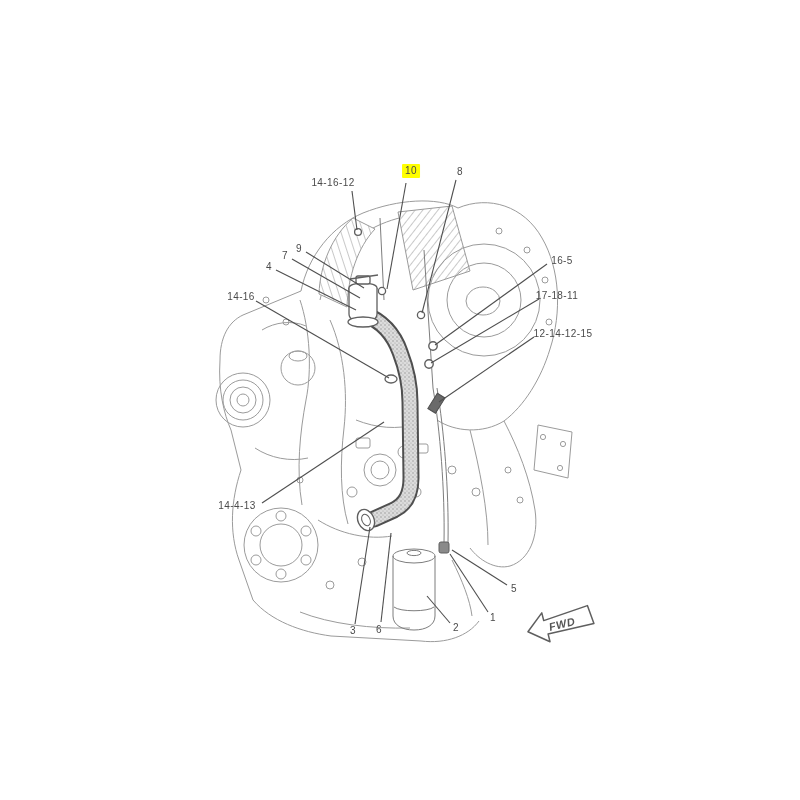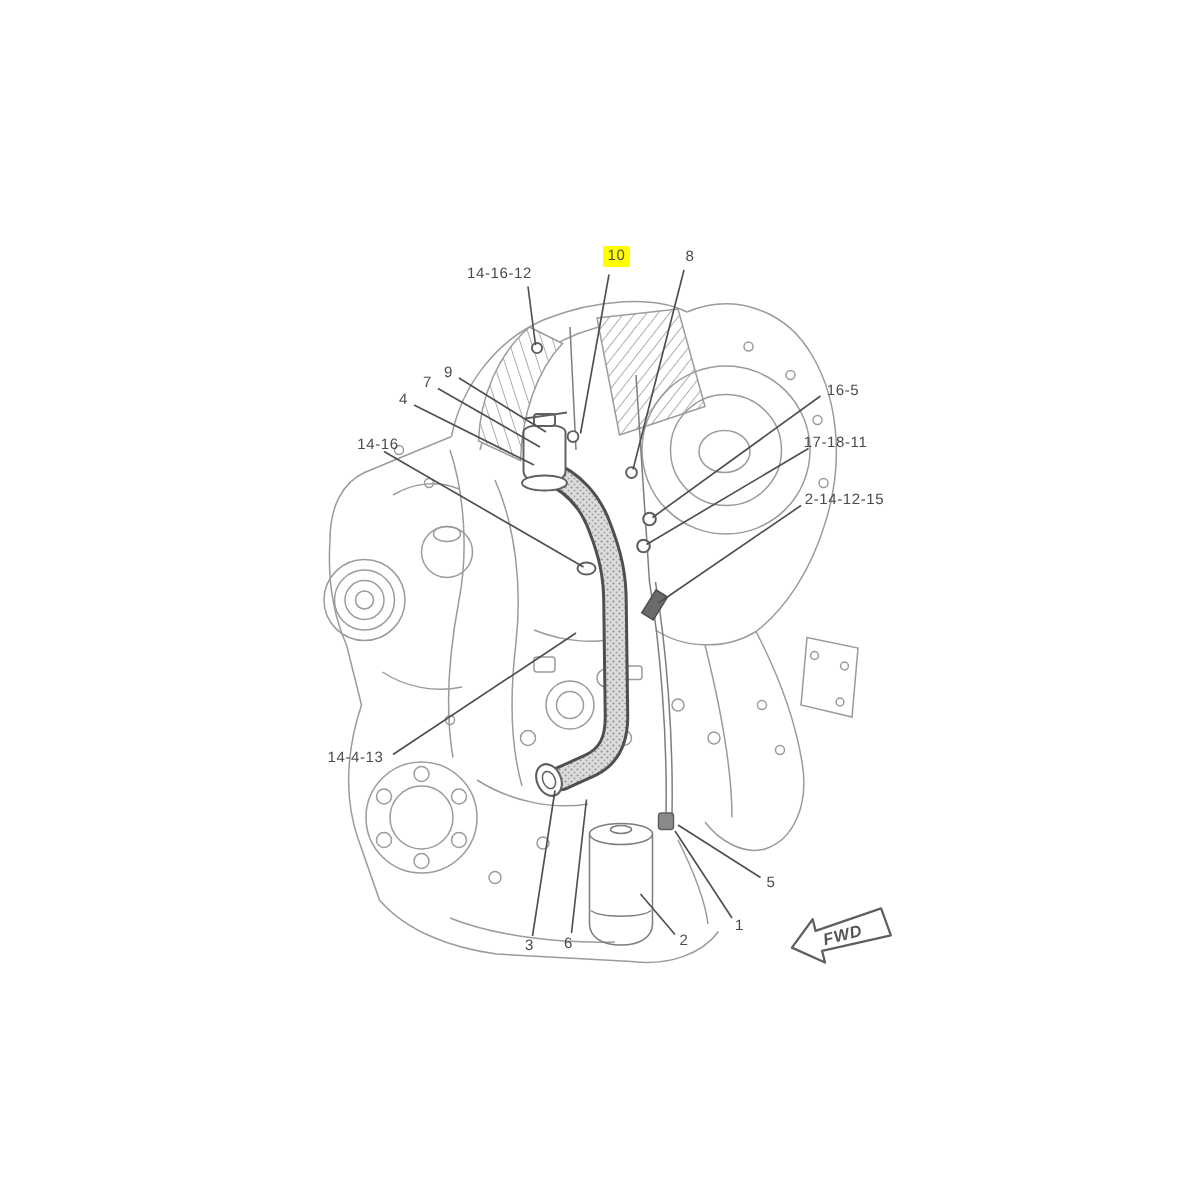--- a/index.html
+++ b/index.html
@@ -181,24 +181,24 @@
       <polygon points="527,624 545,609 545,617 591,613 593,632 546,631 546,639" fill="#ffffff" stroke="#5f5f5f" stroke-width="1.5" stroke-linejoin="round"></polygon>
     </g>
   </svg>
 
   <div class="callout" style="left:333px;top:183px">14-16-12</div>
   <div class="callout highlighted" style="left:411px;top:171px">10</div>
   <div class="callout" style="left:460px;top:172px">8</div>
   <div class="callout" style="left:299px;top:249px">9</div>
   <div class="callout" style="left:285px;top:256px">7</div>
   <div class="callout" style="left:269px;top:267px">4</div>
-  <div class="callout" style="left:252px;top:297px">14-16</div>
+  <div class="callout" style="left:241px;top:297px">14-16</div>
   <div class="callout" style="left:562px;top:261px">16-5</div>
   <div class="callout" style="left:557px;top:296px">17-18-11</div>
-  <div class="callout" style="left:563px;top:334px">2-14-12-15</div>
+  <div class="callout" style="left:563px;top:334px">12-14-12-15</div>
   <div class="callout" style="left:237px;top:506px">14-4-13</div>
   <div class="callout" style="left:353px;top:631px">3</div>
   <div class="callout" style="left:379px;top:630px">6</div>
   <div class="callout" style="left:456px;top:628px">2</div>
   <div class="callout" style="left:493px;top:618px">1</div>
   <div class="callout" style="left:514px;top:589px">5</div>
 
   <div class="fwd-label" style="left:562px;top:624px">FWD</div>
 </div>
 

